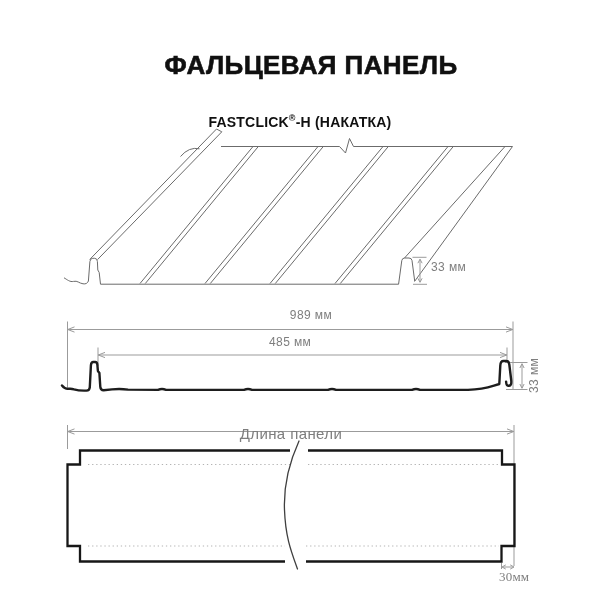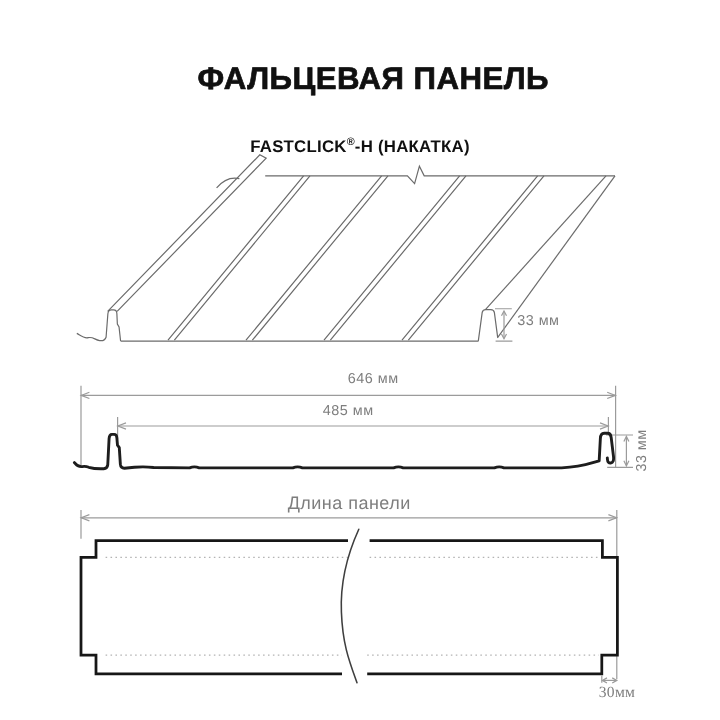--- a/index.html
+++ b/index.html
@@ -29,21 +29,21 @@
     position:absolute;line-height:1.1;font-size:12px;letter-spacing:.4px;
     color:var(--dimension-text,#7e7e7e);white-space:nowrap;
   }
   .lbl-persp-height{left:431px;top:261px;}
   .lbl-531{left:269px;top:309px;width:84px;text-align:center;}
   .lbl-485{left:269px;top:336px;width:84px;text-align:left;}
   .label-rot{
     left:528px;top:350px;height:50px;text-align:center;
     writing-mode:vertical-rl;transform:rotate(180deg);
   }
-  .lbl-length{left:211px;top:412px;width:160px;text-align:center;font-size:15px;}
+  .lbl-length{left:211px;top:426px;width:160px;text-align:center;font-size:15px;}
   .lbl-30{left:499px;top:570px;font-size:13px;letter-spacing:.2px;font-family:Liberation Serif, serif;}
 </style>
 </head>
 <body>
 
 <div class="page">
 
   <header>
     <h1>ФАЛЬЦЕВАЯ ПАНЕЛЬ</h1>
     <div class="subtitle"><span>FASTCLICK</span><sup>®</sup><span>-H (НАКАТКА)</span>
@@ -110,19 +110,19 @@
       <path class="break" d="M299,441 C289,463 283.5,486 284.5,510 C285.5,537 291,551 297.5,569"></path>
       <g class="dim">
         <path d="M501.5,563 V569"></path>
         <path d="M502.5,567 H513.5"></path>
         <path d="M505.8,564.9 L502,567 L505.8,569.1 M510.2,564.9 L514,567 L510.2,569.1"></path>
       </g>
     </g>
   </svg>
 
   <div class="label lbl-persp-height">33 мм</div>
-  <div class="label lbl-531">646 мм</div>
+  <div class="label lbl-531">989 мм</div>
   <div class="label lbl-485">485 мм</div>
   <div class="label label-rot">33 мм</div>
   <div class="label lbl-length">Длина панели</div>
   <div class="label lbl-30">30мм</div>
 
 </div>
 
 </body></html>

